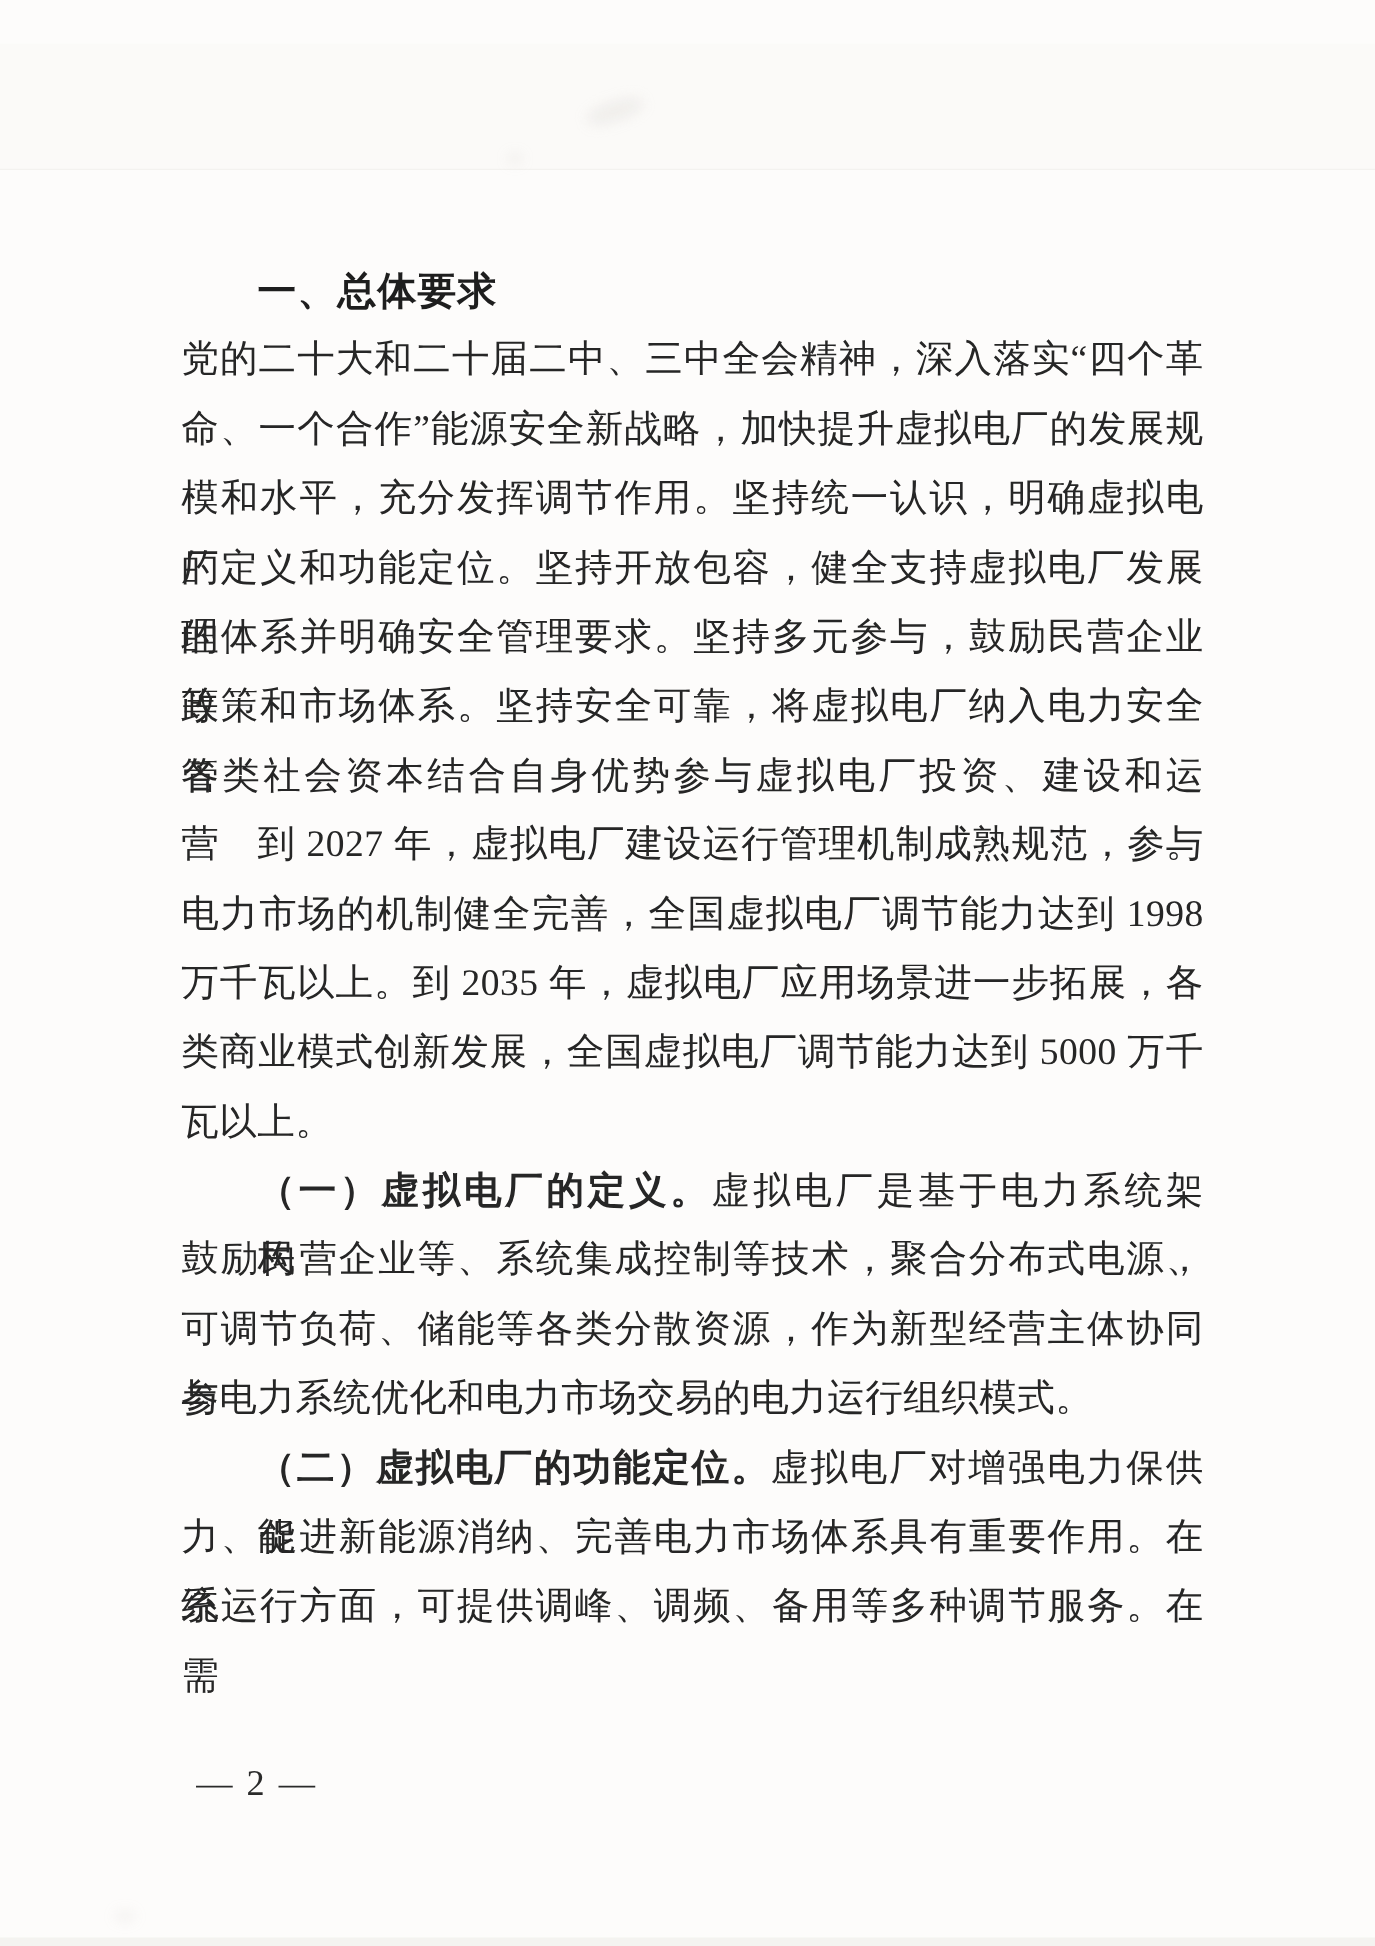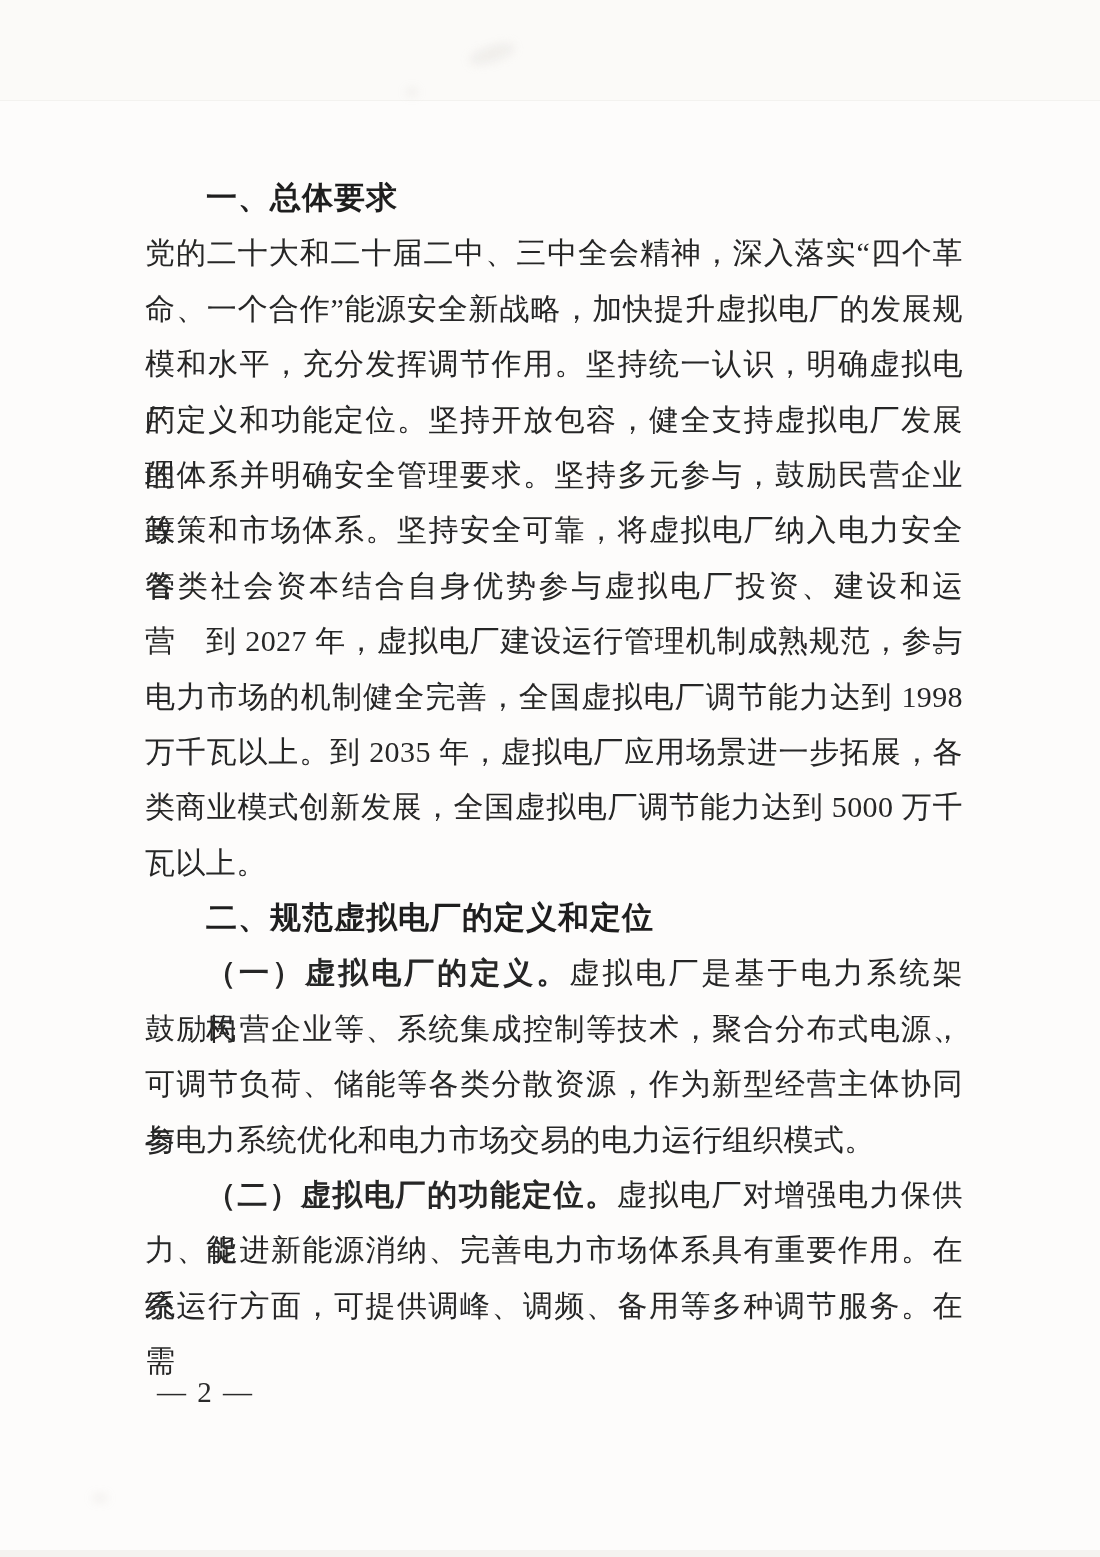--- a/index.html
+++ b/index.html
@@ -9,20 +9,21 @@
   body {
     width: 1100px;
     height: 1557px;
     background: #fdfcfb;
     position: relative;
     overflow: hidden;
   }
   .page {
     position: absolute;
     inset: 0;
+    margin-top: 35px;
   }
   
   .scan-top {
     position: absolute;
     top: 0; left: 0;
     width: 1100px; height: 100px;
     background: #fbfaf8;
     border-bottom: 1px solid #f3f2ef;
   }
   .scan-bottom {
@@ -105,21 +106,20 @@
       <div class="line body"><span class="text-run">模和水平，充分发挥调节作用。坚持统一认识，明确虚拟电厂</span></div>
       <div class="line body"><span class="text-run">的定义和功能定位。坚持开放包容，健全支持虚拟电厂发展的</span></div>
       <div class="line body"><span class="text-run">理体系并明确安全管理要求。坚持多元参与，鼓励民营企业等</span></div>
       <div class="line body"><span class="text-run">政策和市场体系。坚持安全可靠，将虚拟电厂纳入电力安全管</span></div>
       <div class="line body"><span class="text-run">各类社会资本结合自身优势参与虚拟电厂投资、建设和运营。</span></div>
       <div class="line body indent"><span class="text-run">到 2027 年，虚拟电厂建设运行管理机制成熟规范，参与</span></div>
       <div class="line body"><span class="text-run">电力市场的机制健全完善，全国虚拟电厂调节能力达到 1998</span></div>
       <div class="line body"><span class="text-run">万千瓦以上。到 2035 年，虚拟电厂应用场景进一步拓展，各</span></div>
       <div class="line body"><span class="text-run">类商业模式创新发展，全国虚拟电厂调节能力达到 5000 万千</span></div>
       <div class="line body al-left"><span class="text-run">瓦以上。</span></div>
-      <div class="line heading indent al-left"><span class="bold-run">二、规范虚拟电厂的定义和定位</span></div>
       <div class="line body indent"><span class="bold-run">（一）虚拟电厂的定义。</span><span class="text-run">虚拟电厂是基于电力系统架构，</span></div>
       <div class="line body"><span class="text-run">鼓励民营企业等、系统集成控制等技术，聚合分布式电源、</span></div>
       <div class="line body"><span class="text-run">可调节负荷、储能等各类分散资源，作为新型经营主体协同参</span></div>
       <div class="line body al-left"><span class="text-run">与电力系统优化和电力市场交易的电力运行组织模式。</span></div>
       <div class="line body indent"><span class="bold-run">（二）虚拟电厂的功能定位。</span><span class="text-run">虚拟电厂对增强电力保供能</span></div>
       <div class="line body"><span class="text-run">力、促进新能源消纳、完善电力市场体系具有重要作用。在系</span></div>
       <div class="line body"><span class="text-run">统运行方面，可提供调峰、调频、备用等多种调节服务。在需</span></div>
     </div>
 
   <div class="page-number">— 2 —</div>

